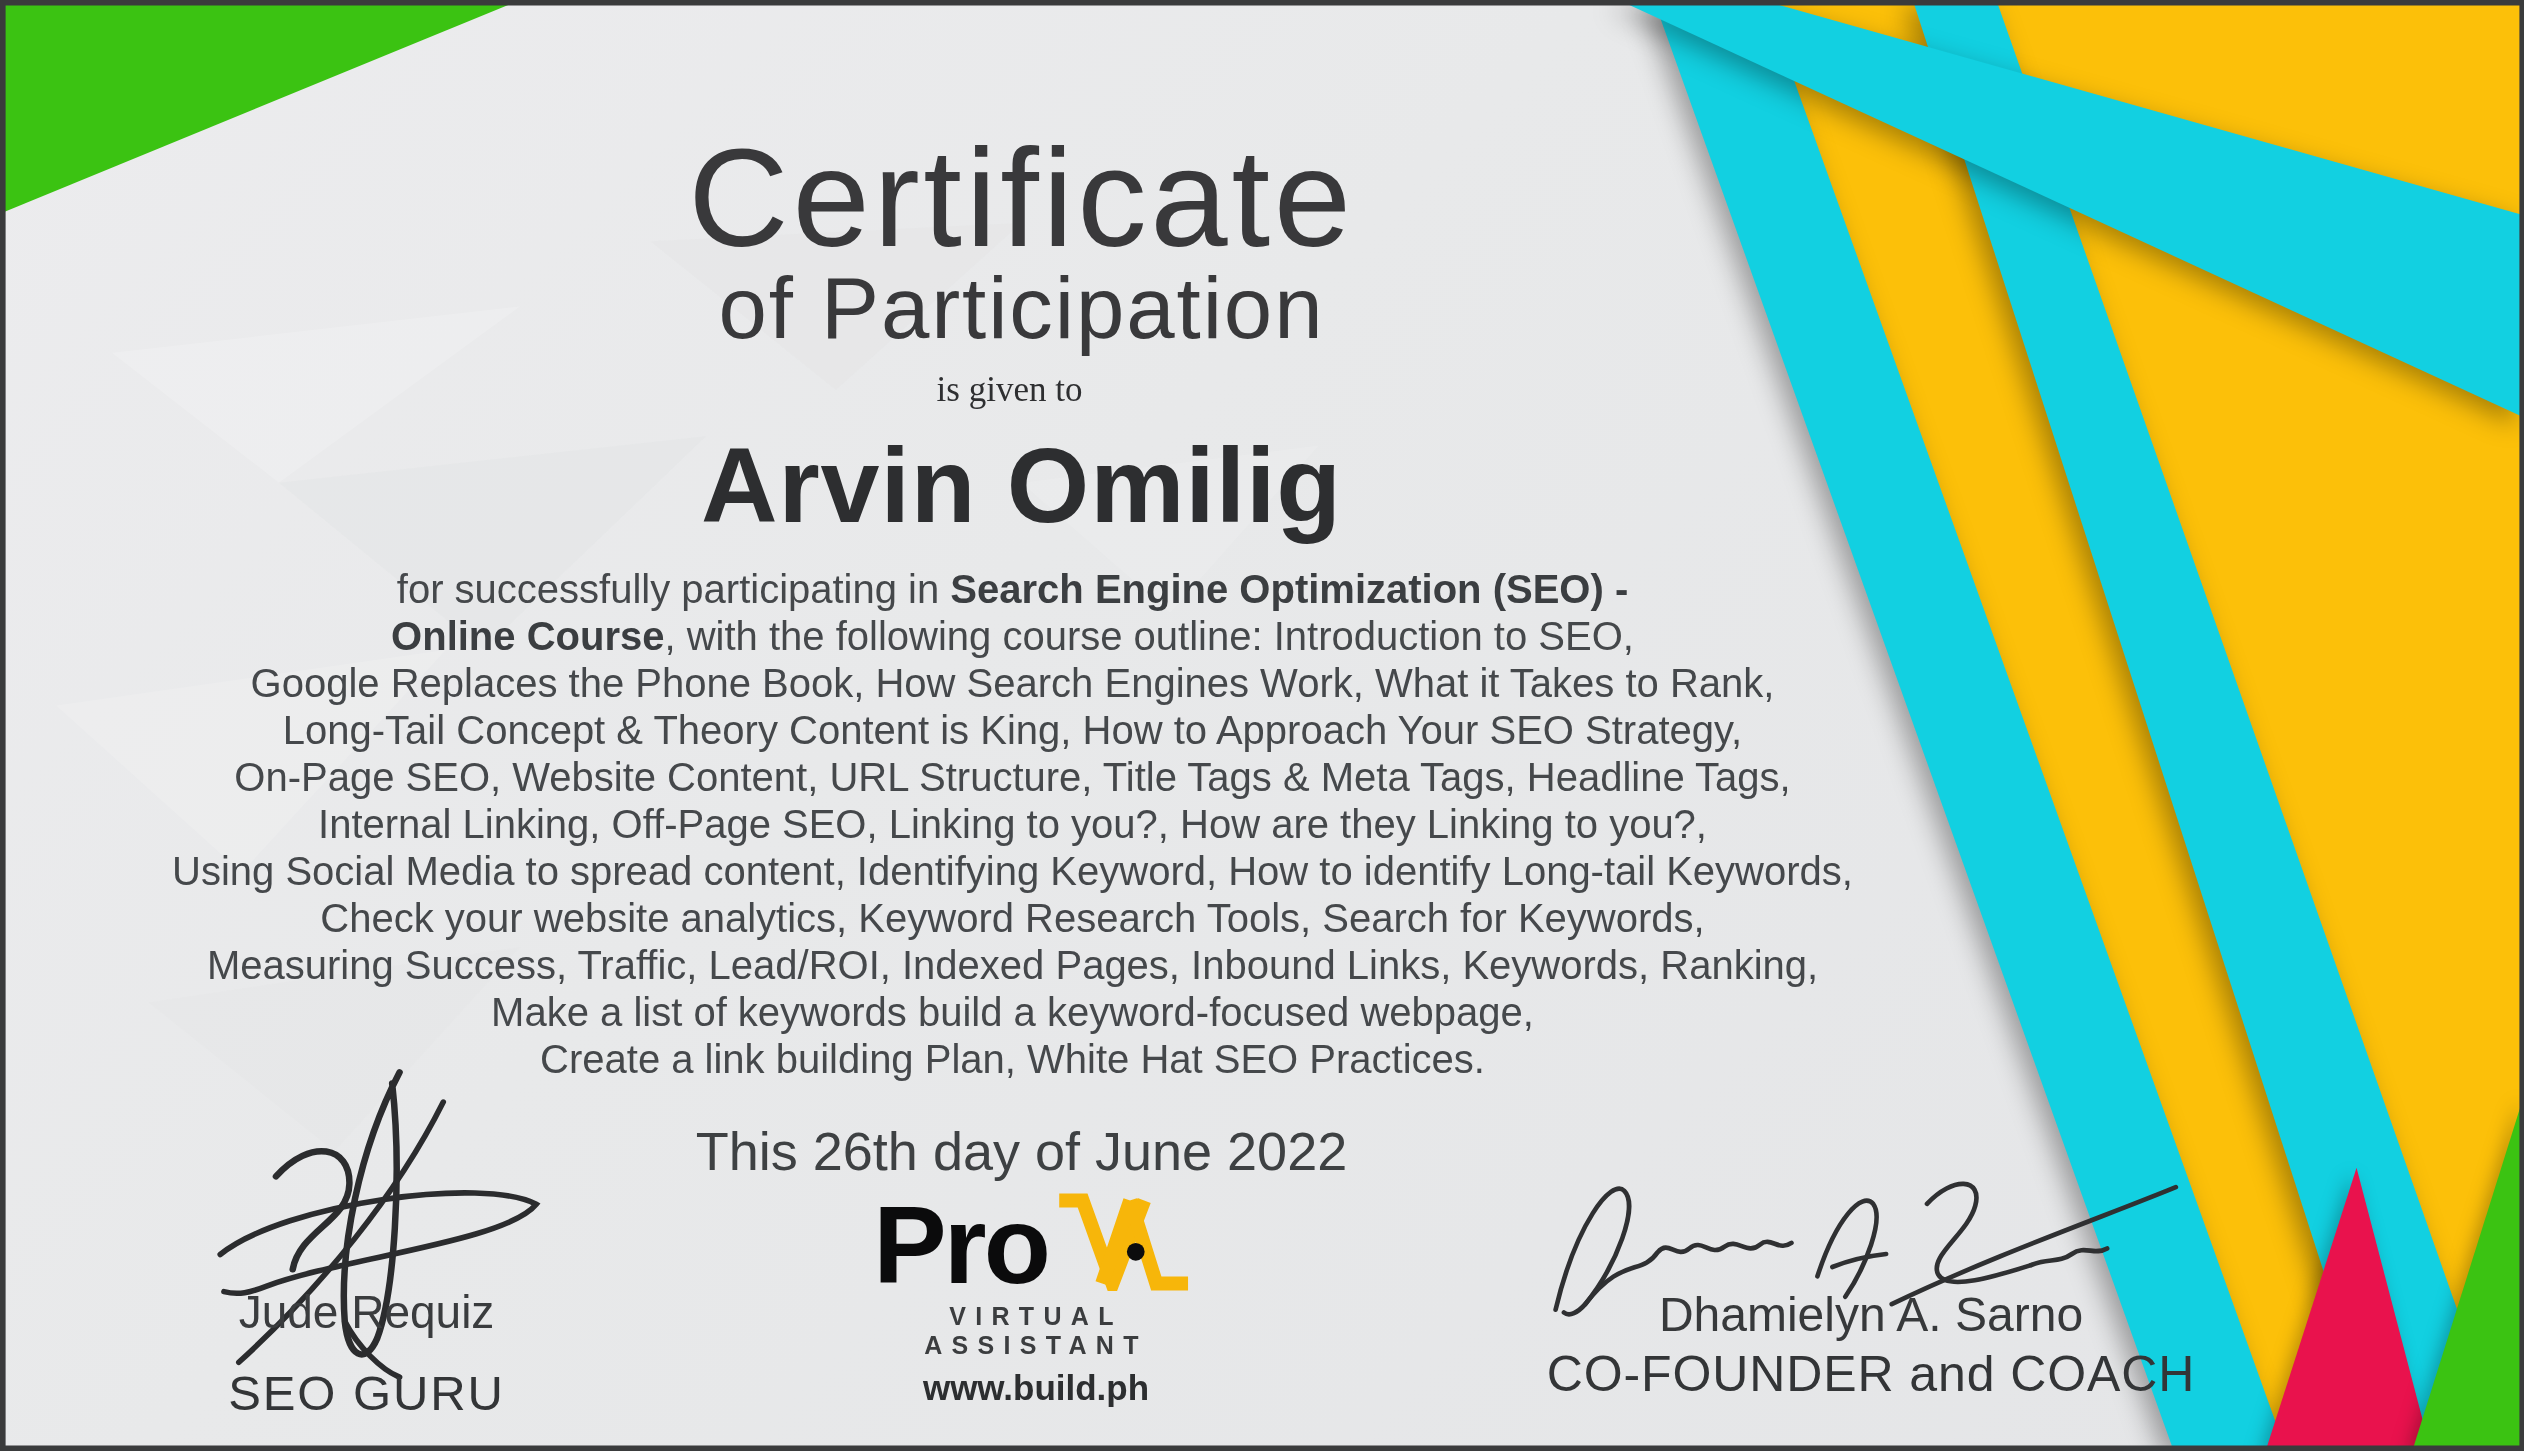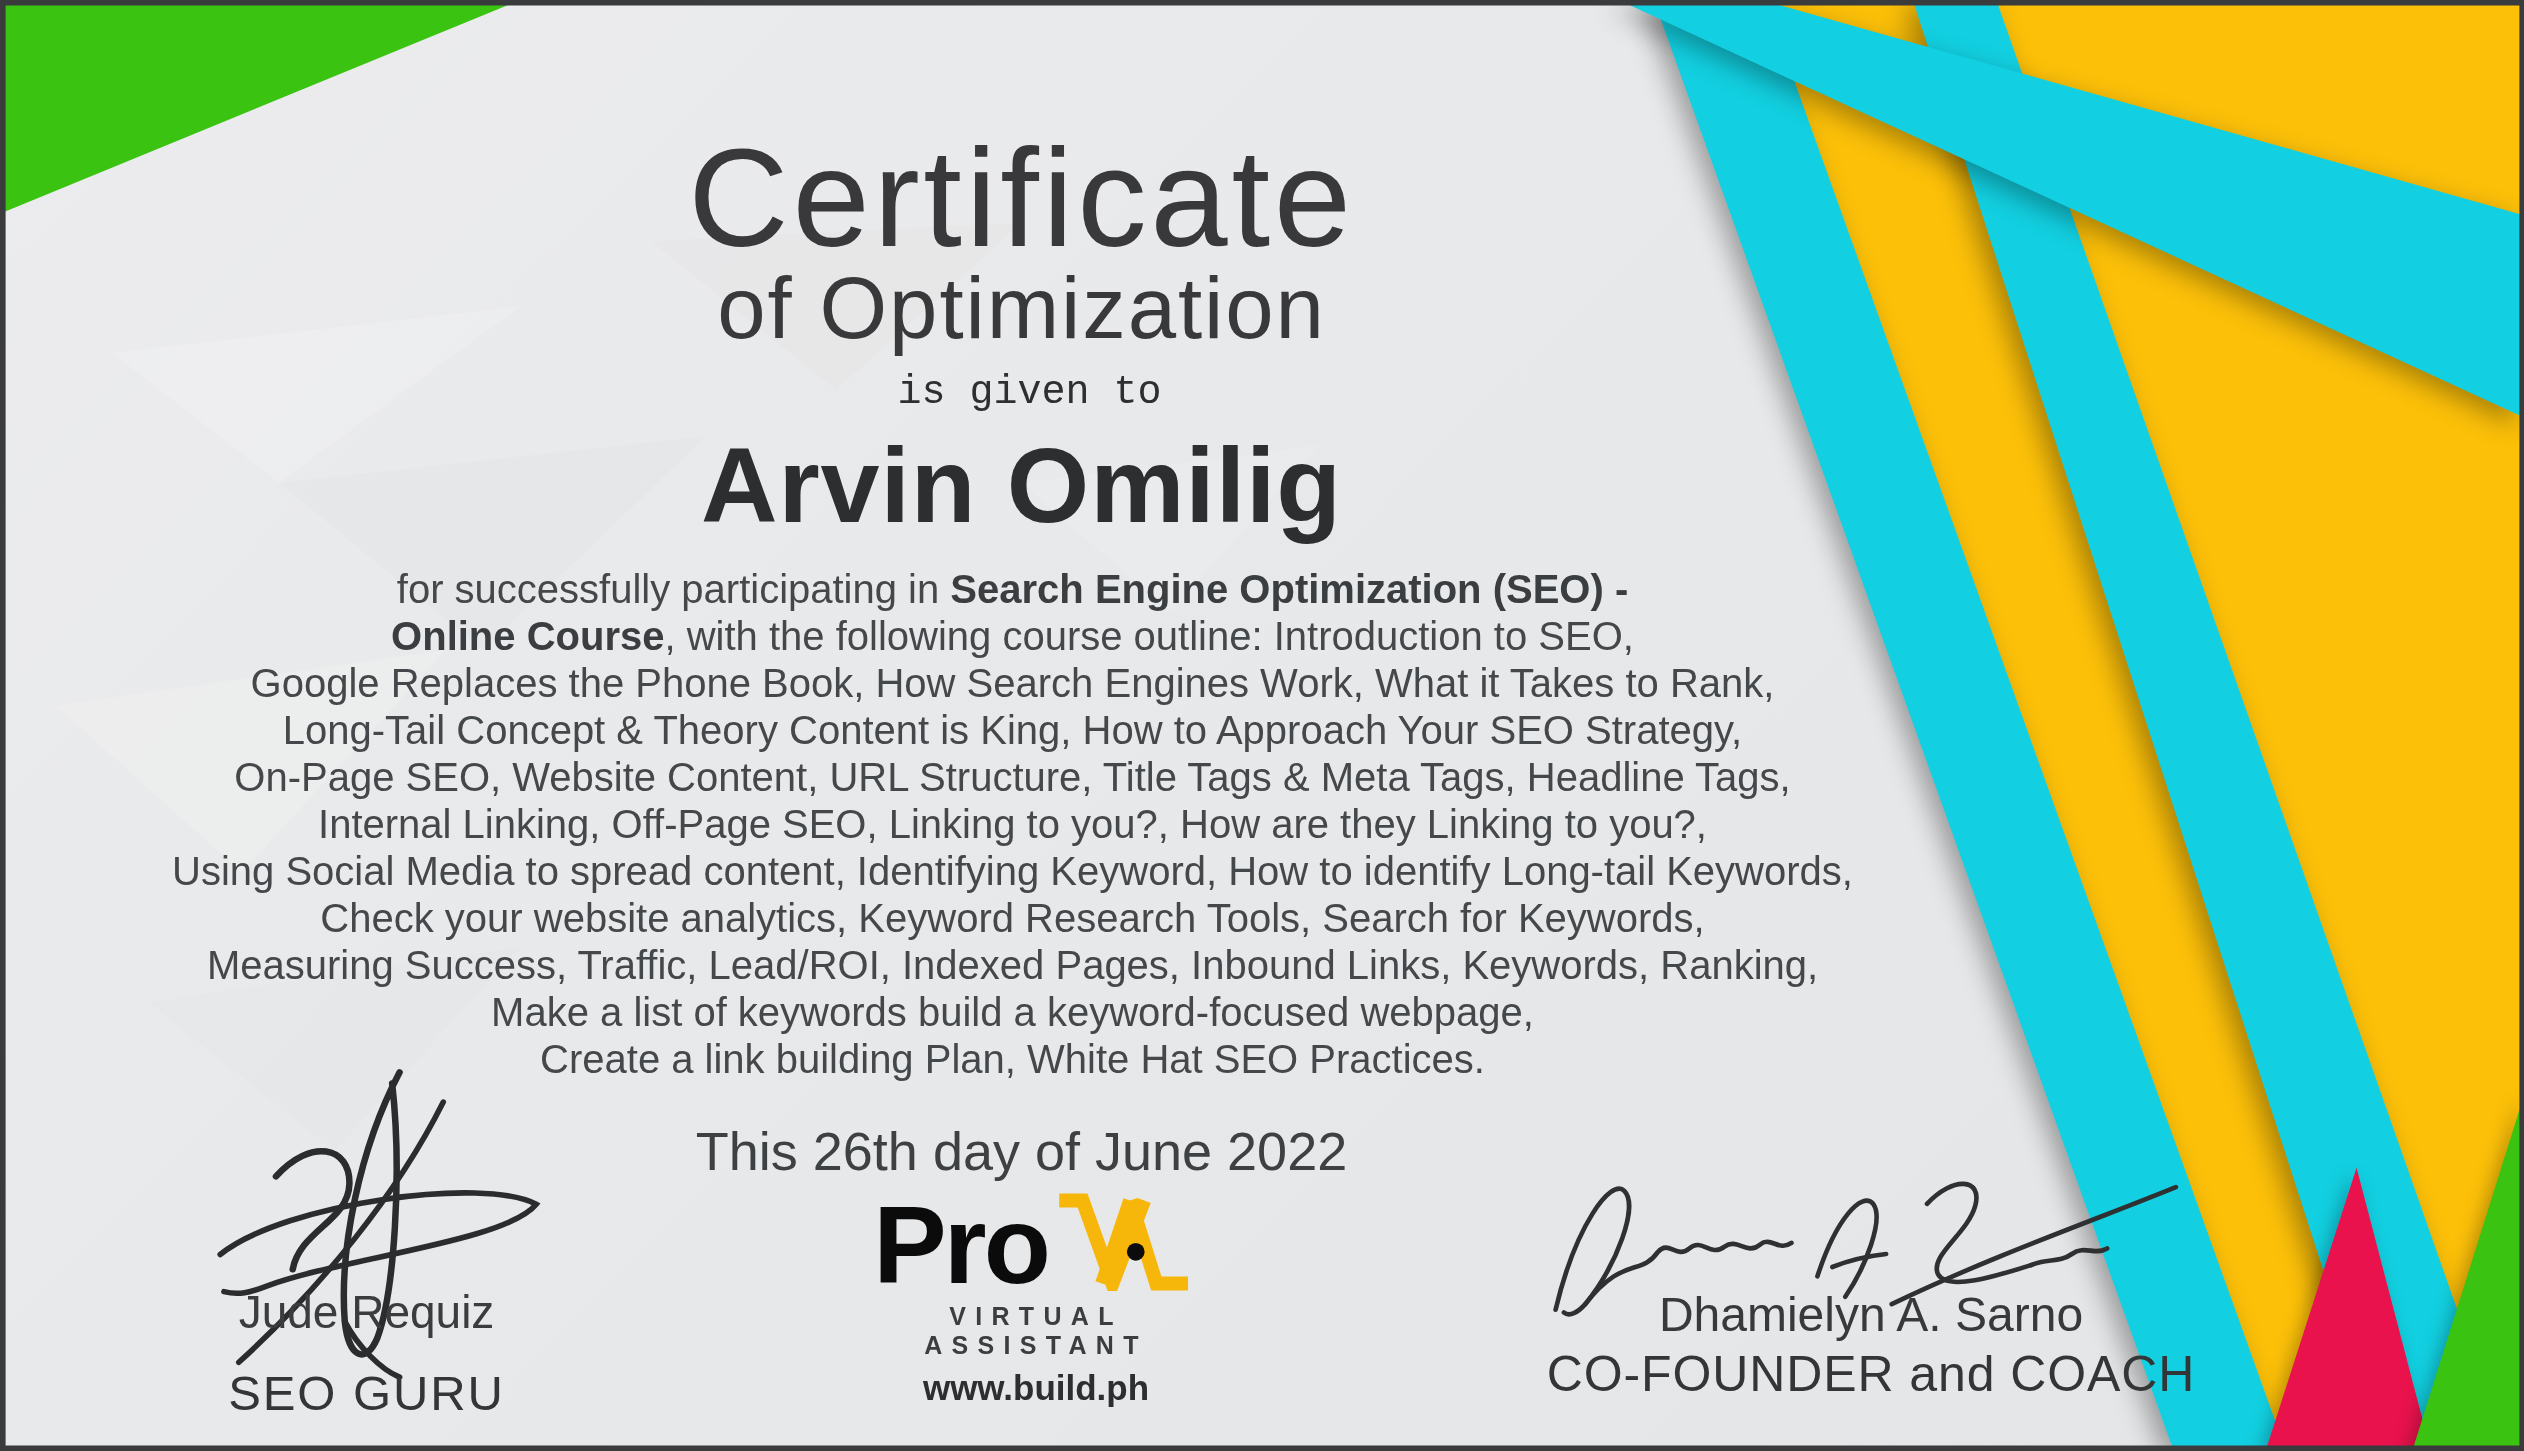--- a/index.html
+++ b/index.html
@@ -11,21 +11,21 @@
   .stage::after{content:"";position:absolute;inset:0;box-shadow:inset 0 0 0 5.6px #3a3b3c;z-index:60;pointer-events:none;}
   svg.decor{position:absolute;inset:0;z-index:1;}
   .sh{filter:drop-shadow(-10px 8px 14px rgba(0,0,0,.33));}
   .sh2{filter:drop-shadow(-6px 6px 10px rgba(0,0,0,.28));}
 
   .abs{position:absolute;z-index:10;}
   .center{text-align:center;}
 
   .title1{left:56px;width:1931px;top:110px;font-size:139px;letter-spacing:3.7px;color:#39393b;margin-top:8px;}
   .title2{left:56px;width:1931px;top:258px;font-size:87px;letter-spacing:1.9px;color:#39393b;}
-  .given{left:64px;width:1931px;top:370px;font-size:40px;font-family:Liberation Mono, monospace;color:#2e2f31;}
+  .given{left:44px;width:1931px;top:370px;font-size:35px;font-family:Liberation Serif, serif;color:#2e2f31;}
   .recipient{left:56px;width:1931px;top:425px;font-size:106px;font-weight:700;color:#2d2e30;letter-spacing:0.9px;}
 
   .body-text{left:42px;width:1941px;top:566px;font-size:40px;line-height:47px;color:#45484b;}
   .bline{white-space:pre-wrap;}
   .bline .b{font-weight:700;color:#3b3e41;}
 
   .dateline{left:56px;width:1931px;top:1120px;font-size:54px;color:#3e4143;}
 
   .logo{left:864px;width:344px;top:1181px;z-index:10;}
   .logo-row{display:flex;justify-content:center;align-items:flex-end;height:110px;}
@@ -65,21 +65,21 @@
     <polygon class="sh" points="2060,0 2150,0 2700,1563 2565,1563" fill="#12d0e1"></polygon>
 
     <polygon class="sh" points="1743,0 1897,0 2719,232 2719,450" fill="#12d0e1"></polygon>
 
     <polygon class="sh2" points="2538,1258 2440,1563 2618,1563" fill="#e9124d"></polygon>
 
     <polygon class="sh2" points="2719,1178 2719,1563 2598,1563" fill="#3bc312"></polygon>
   </svg>
 
   <div class="abs center title1">Certificate</div>
-  <div class="abs center title2">of Optimization</div>
+  <div class="abs center title2">of Participation</div>
   <div class="abs center given">is given to</div>
   <div class="abs center recipient">Arvin Omilig</div>
 
   <div class="abs center body-text">
       <div class="bline"><span>for successfully participating in </span><span class="b">Search Engine Optimization (SEO) -</span></div>
       <div class="bline"><span class="b">Online Course</span><span>, with the following course outline: Introduction to SEO,</span></div>
       <div class="bline"><span>Google Replaces the Phone Book, How Search Engines Work, What it Takes to Rank,</span></div>
       <div class="bline"><span>Long-Tail Concept &amp; Theory Content is King, How to Approach Your SEO Strategy,</span></div>
       <div class="bline"><span>On-Page SEO, Website Content, URL Structure, Title Tags &amp; Meta Tags, Headline Tags,</span></div>
       <div class="bline"><span>Internal Linking, Off-Page SEO, Linking to you?, How are they Linking to you?,</span></div>

